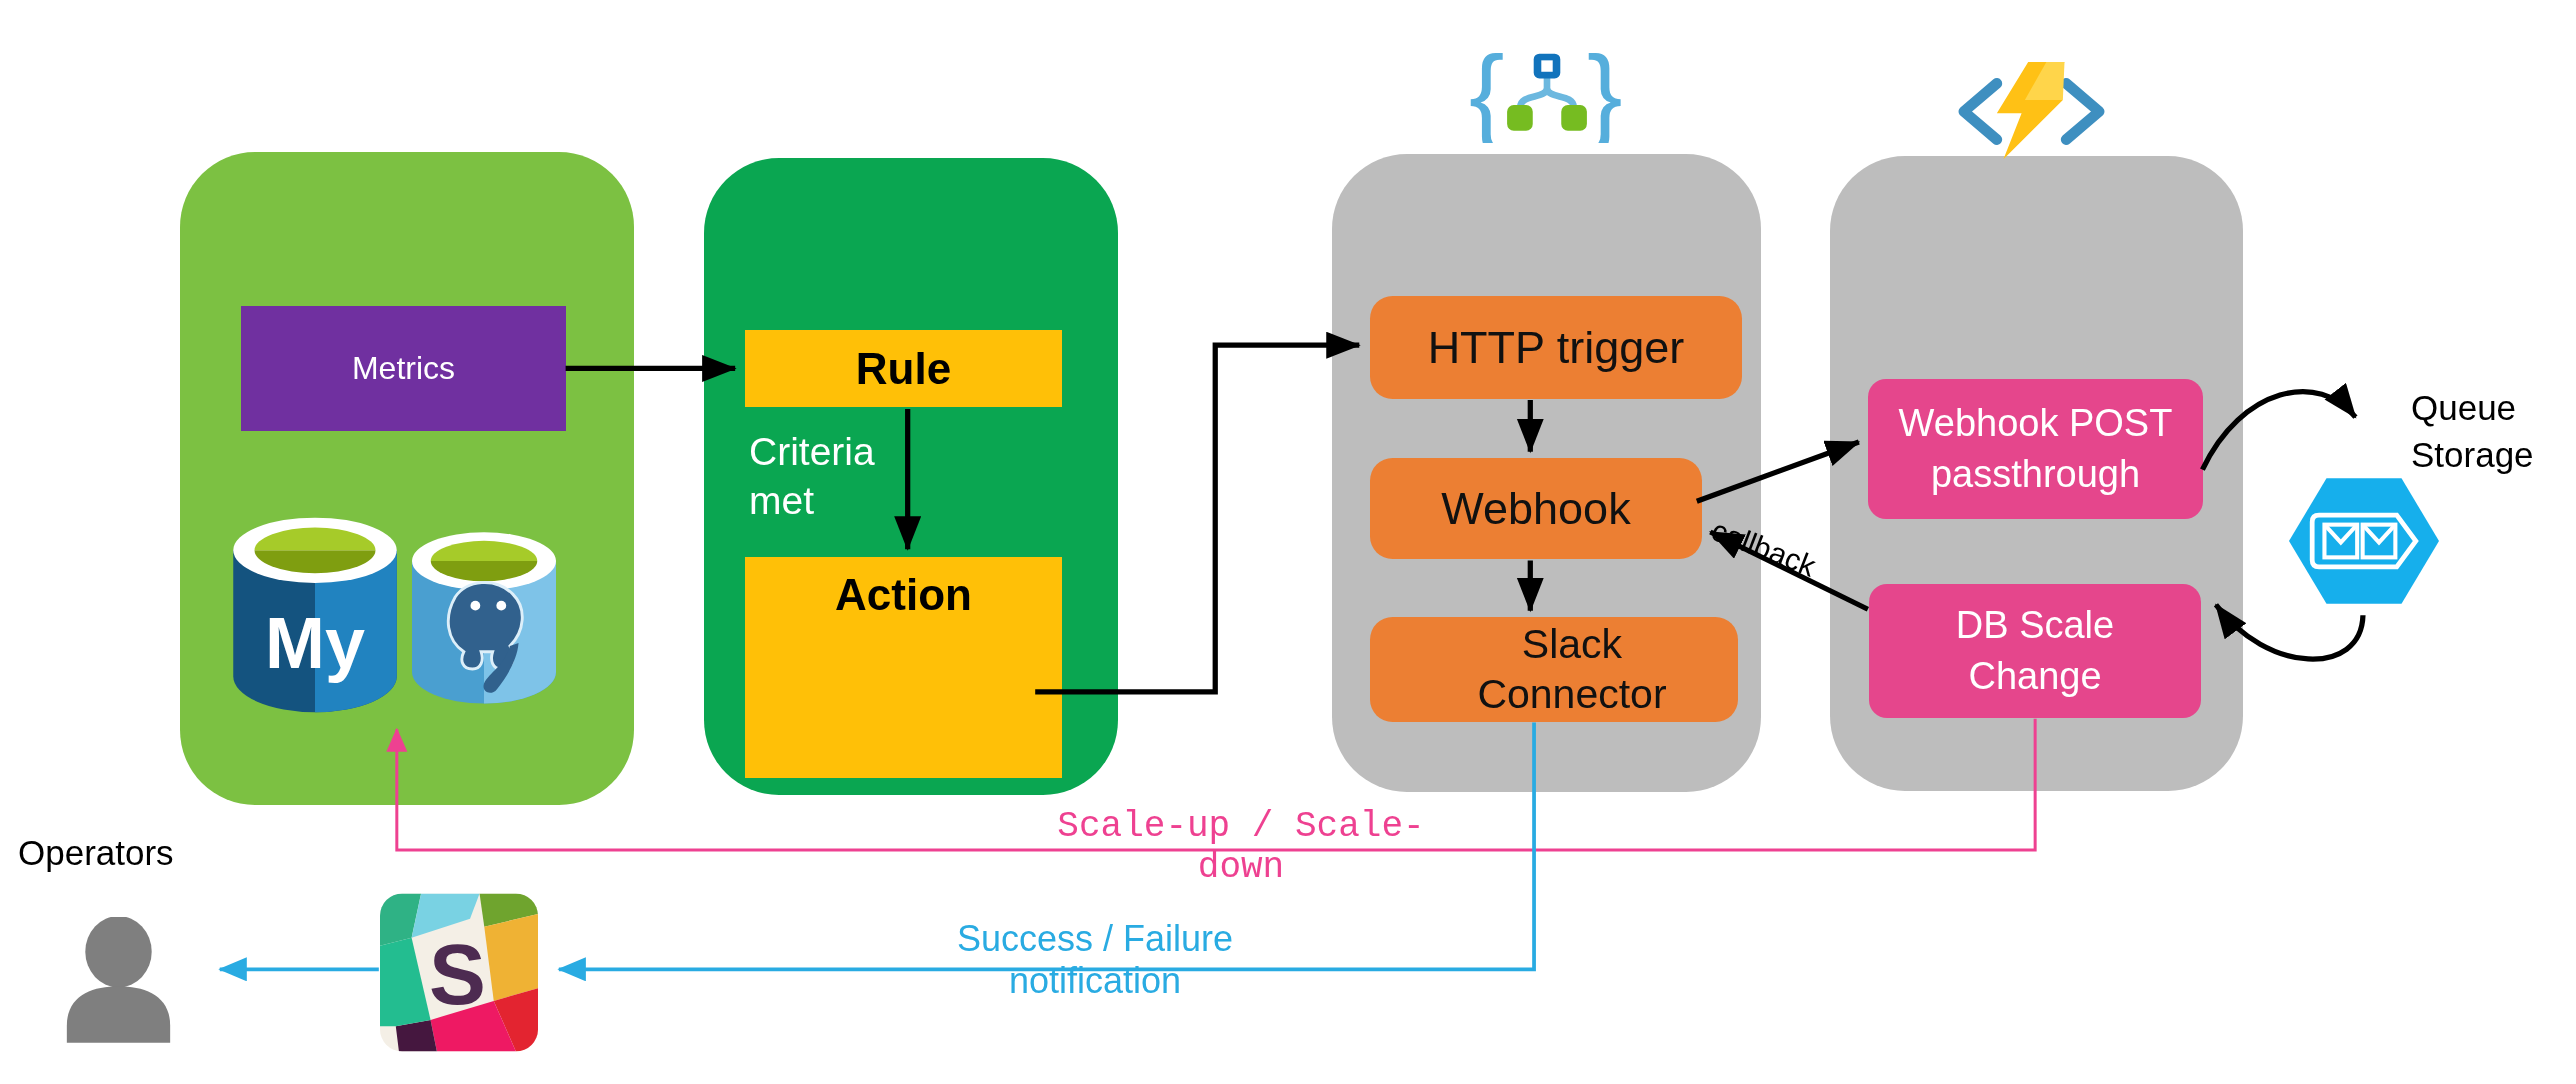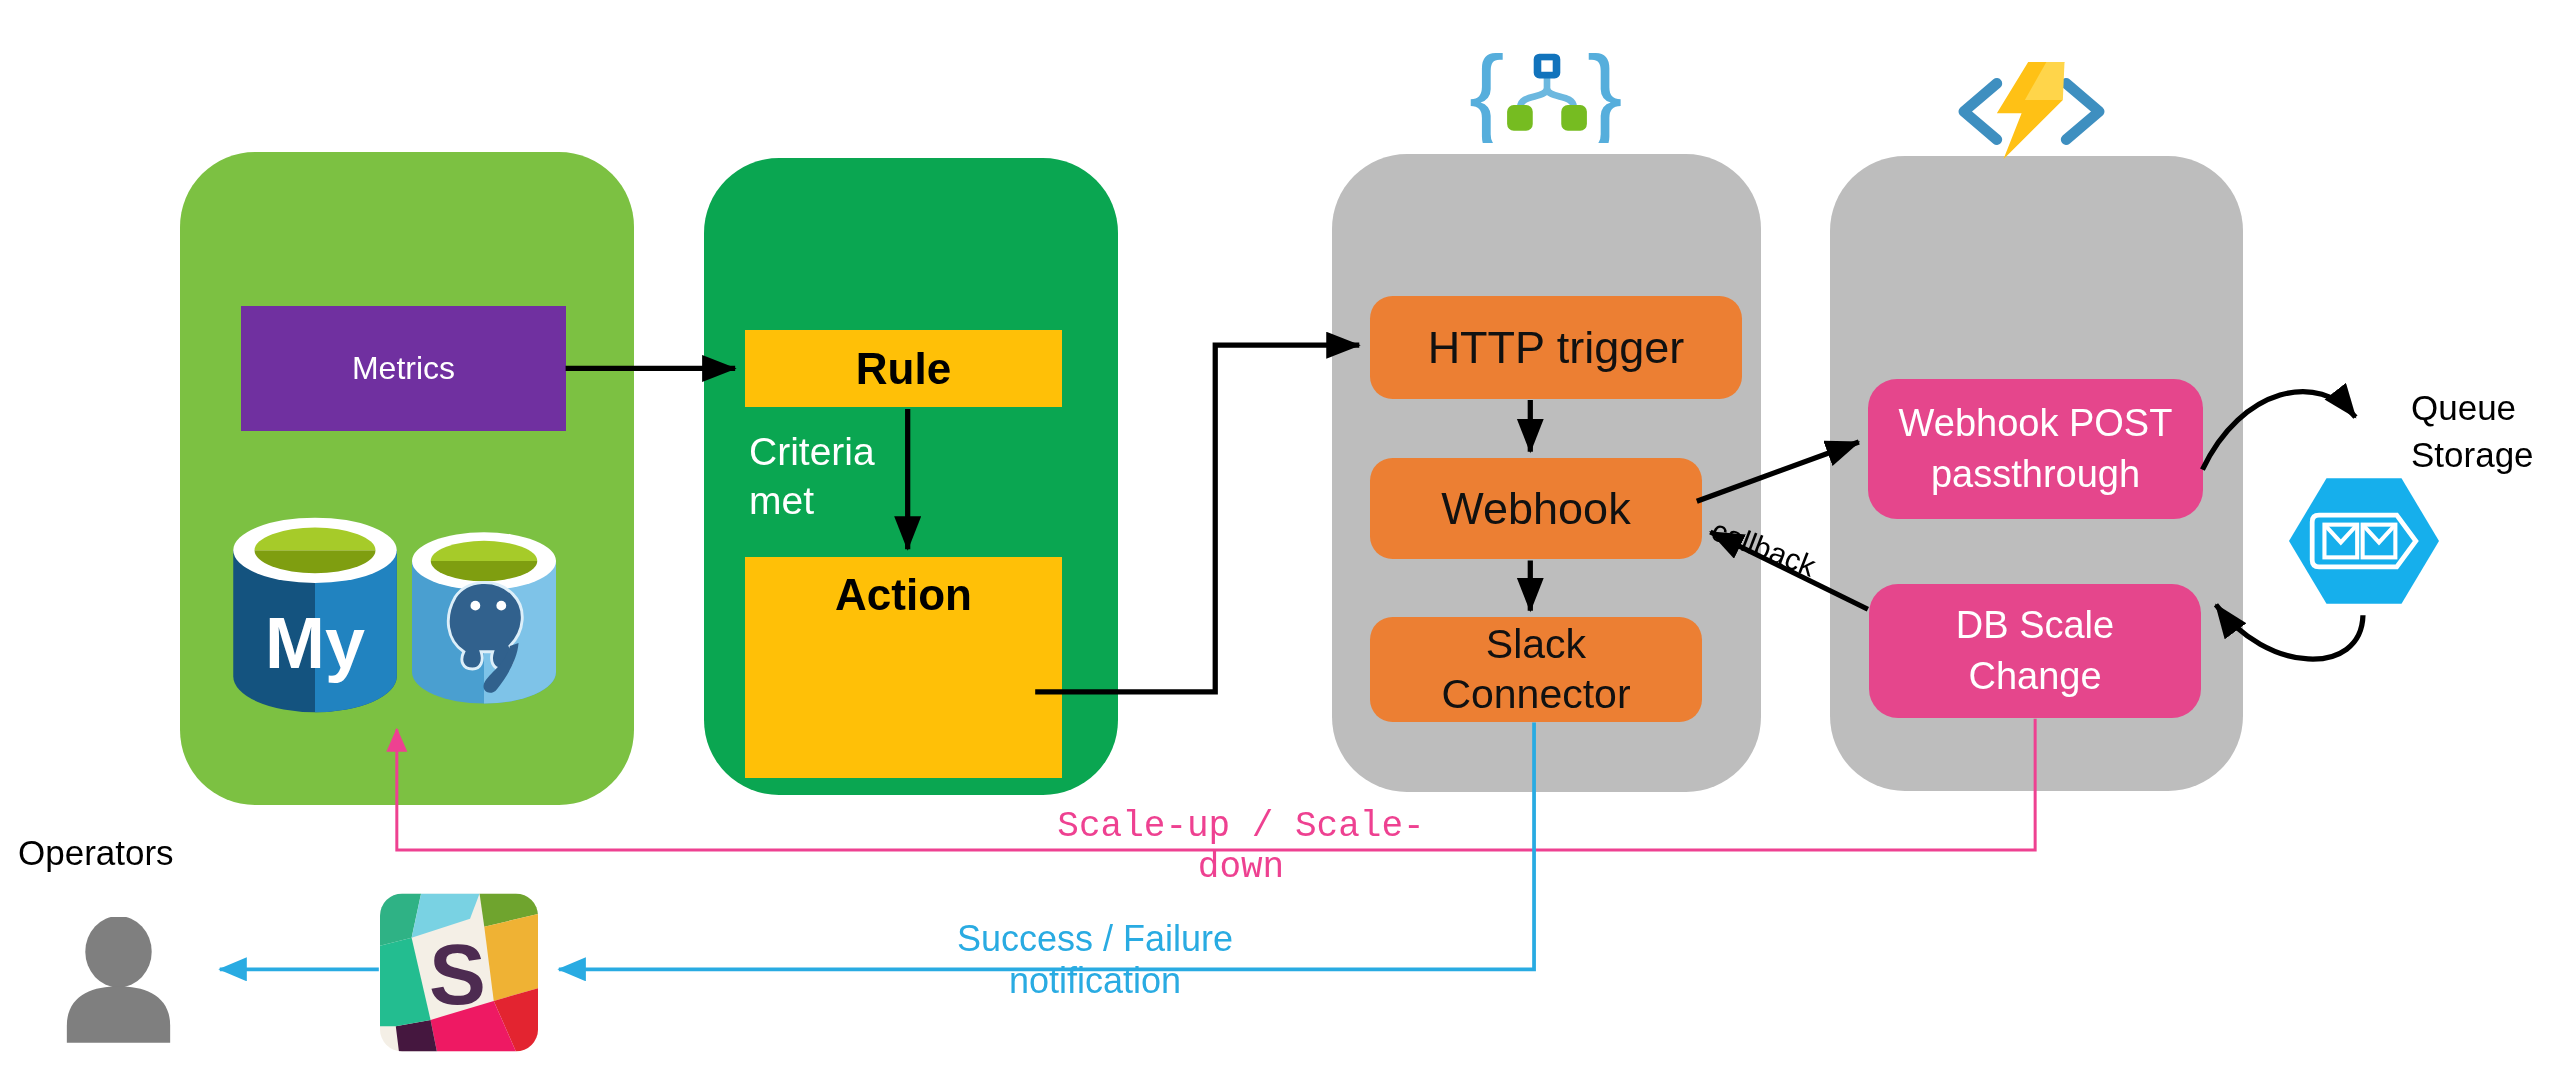--- a/index.html
+++ b/index.html
@@ -9,21 +9,21 @@
   .center{text-align:center;}
   
   .bigbox{position:absolute;border-radius:75px;}
   .bigbox.green-light{background:var(--green_light);}
   .bigbox.green{background:var(--green);}
   .bigbox.gray{background:var(--gray);}
   .boxtitle{position:absolute;color:#fff;font-weight:bold;font-size:48px;line-height:1.25;text-align:center;}
   
   .node{position:absolute;display:flex;align-items:center;justify-content:center;}
   .node.orange{background:var(--orange);border-radius:22.5px;color:#111;font-size:45px;line-height:1.2;}
-  .node.pinkbox{background:var(--pink_box);border-radius:29px;color:#fff;font-size:38px;line-height:1.35;}
+  .node.pinkbox{background:var(--pink_box);border-radius:18px;color:#fff;font-size:38px;line-height:1.35;}
   .node.yellow{background:var(--yellow);color:#000;}
   .node.purple{background:var(--purple);color:#fff;font-size:32px;}
   .node.blue{background:var(--blue);color:#fff;font-weight:bold;font-size:33px;line-height:1.35;}
   .annot{position:absolute;}
   svg{display:block;}
   #wires{position:absolute;left:0;top:0;z-index:6;pointer-events:none;}
   .w-black{stroke:var(--line_black);stroke-width:7;fill:none;}
   .w-pink{stroke:var(--line_pink);stroke-width:4;fill:none;}
   .w-cyan{stroke:var(--line_cyan);stroke-width:5;fill:none;}
   .mk-black{fill:var(--line_black);}
@@ -102,21 +102,21 @@
   </div>
 
   <div class="node orange z2" style="left:1370px;top:296px;width:372px;height:103px;">
     <span>HTTP trigger</span>
   </div>
 
   <div class="node orange z2" style="left:1370px;top:458px;width:332px;height:101px;">
     <span>Webhook</span>
   </div>
 
-  <div class="node orange z2 preline center" style="left:1370px;top:617px;width:332px;height:105px;font-size:41px;">
+  <div class="node orange z2 preline center" style="left:1370px;top:617px;width:332px;height:105px;font-size:41px;padding-left:36px;">
     <span>Slack
 Connector</span>
   </div>
 
   <div class="bigbox gray z1" style="left:1830px;top:156px;width:413px;height:635px;"></div>
   <div class="boxtitle" style="left:1830px;top:188px;width:413px;">Functions</div>
 
   <div class="icon" style="left:1949px;top:62px;width:165px;height:99px;">
     <svg width="165" height="99" viewBox="0 0 200 120">
       <polyline points="58,26 18,60 58,94" stroke="#3E8FC0" stroke-width="13" fill="none" stroke-linecap="round" stroke-linejoin="round"></polyline>

